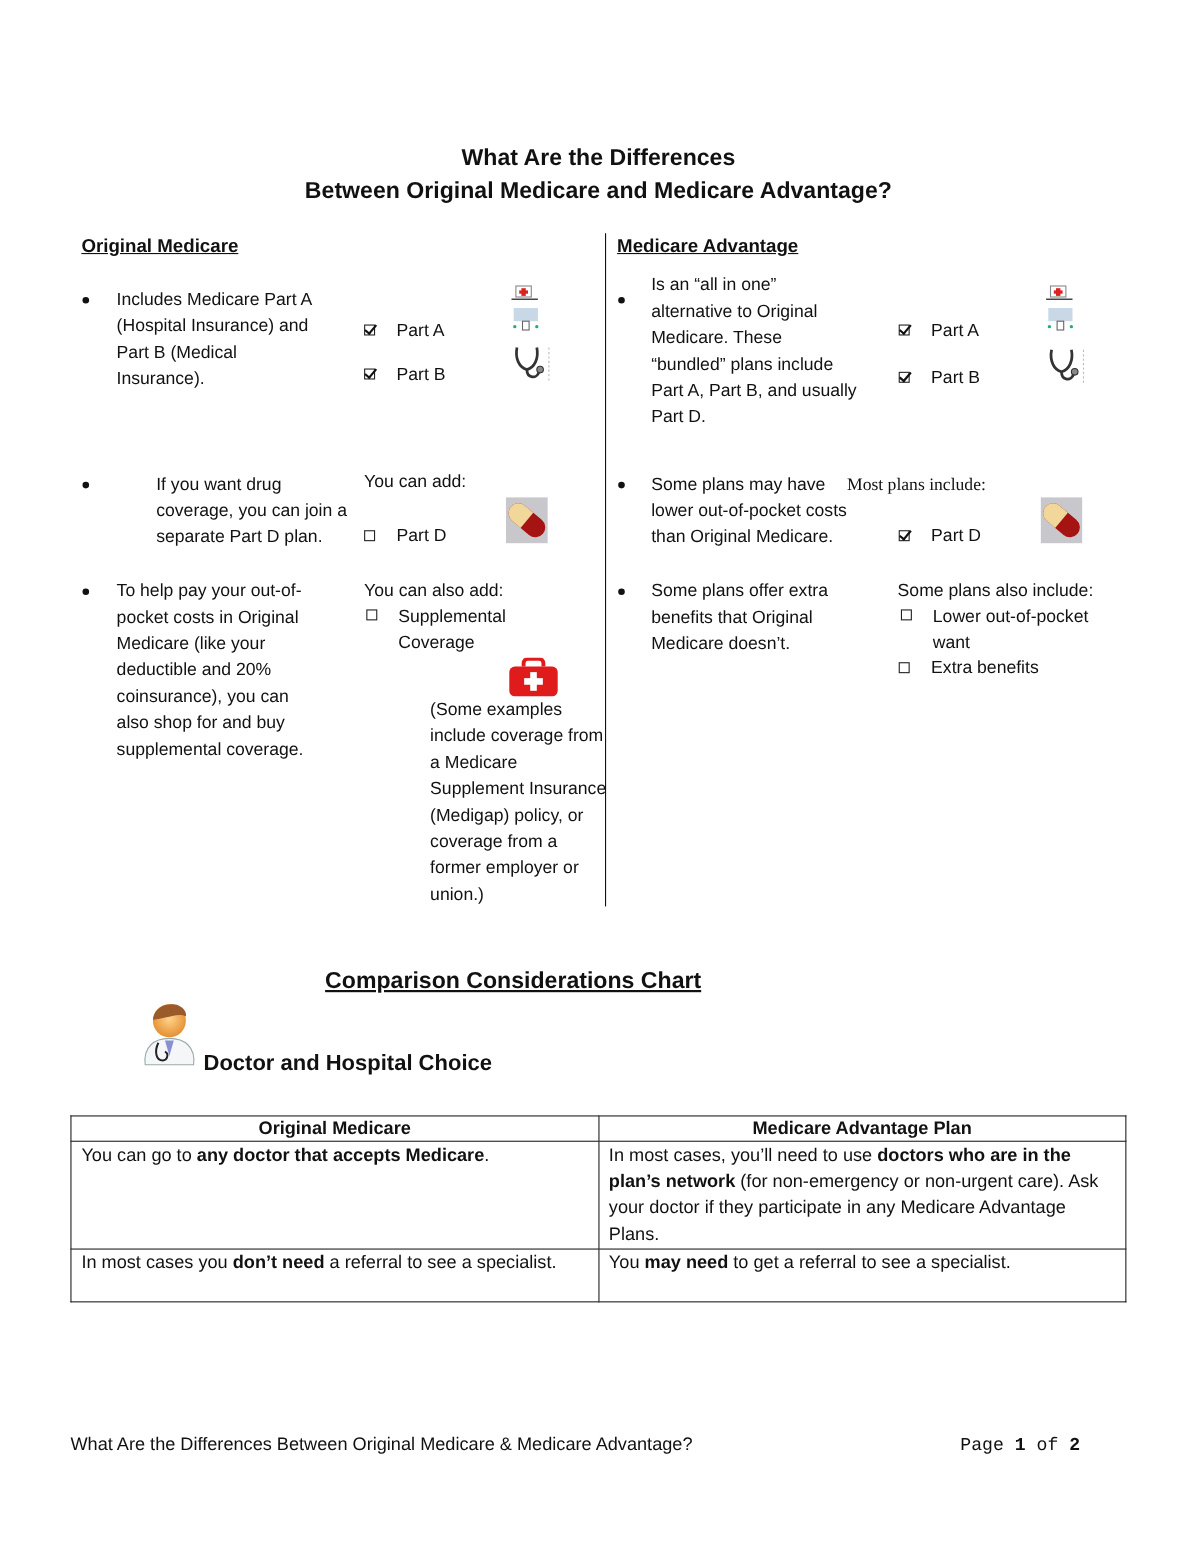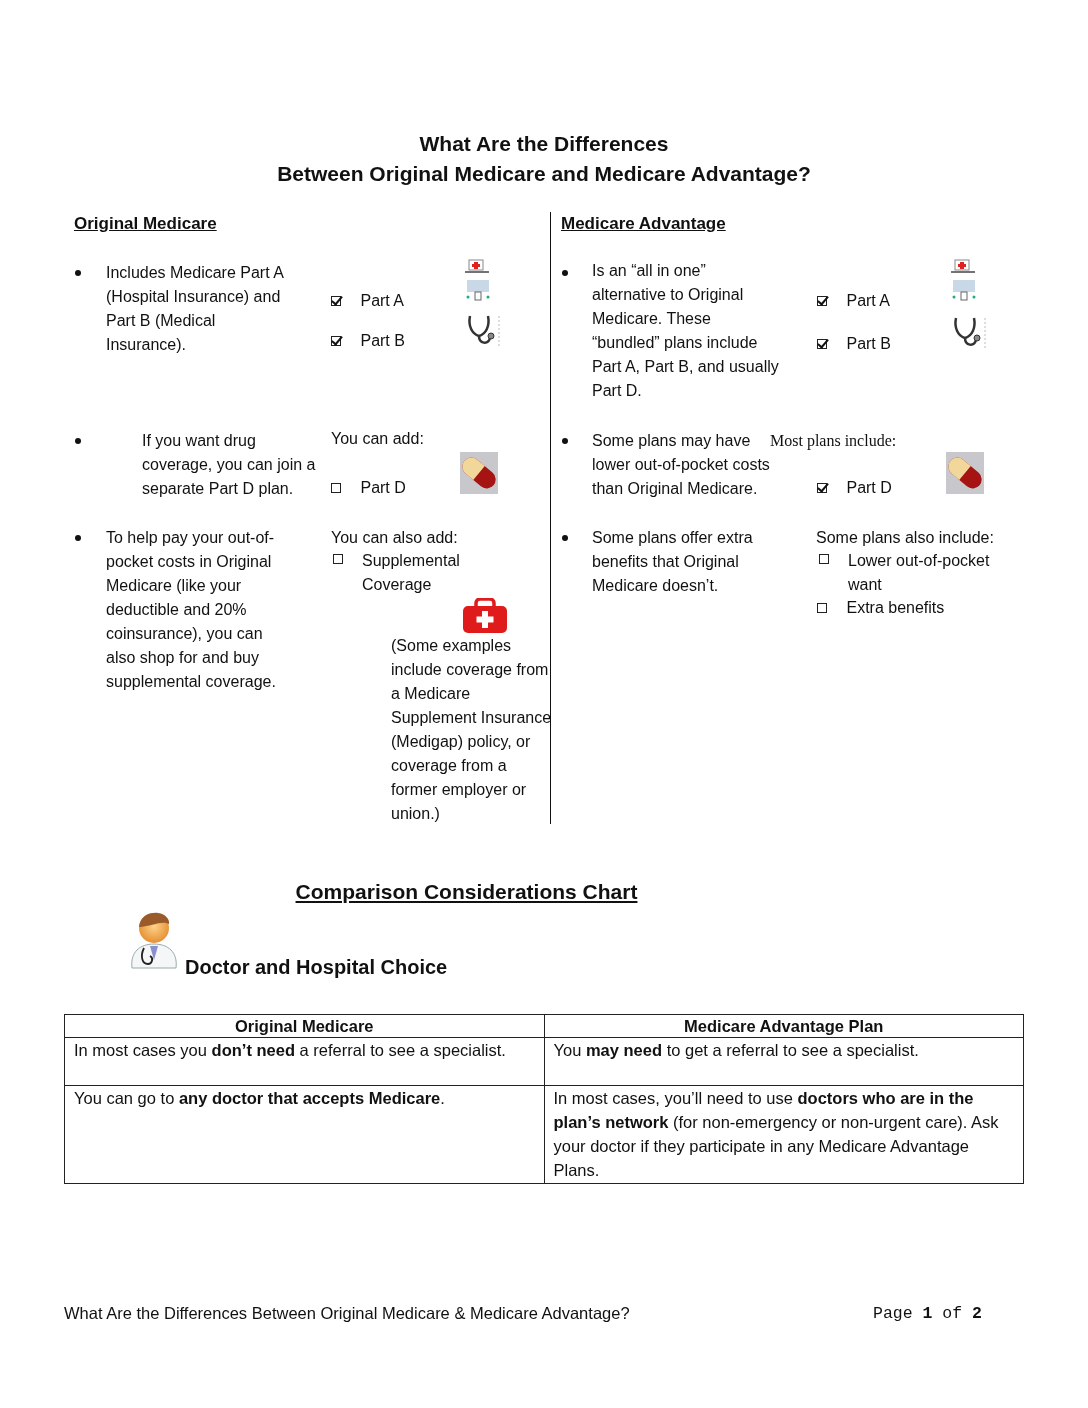--- a/index.html
+++ b/index.html
@@ -139,21 +139,21 @@
   <div>include coverage from</div>
   <div>a Medicare</div>
   <div>Supplement Insurance</div>
   <div>(Medigap) policy, or</div>
   <div>coverage from a</div>
   <div>former employer or</div>
   <div>union.)</div>
 </div>
 
 <div class="abs bullet-dot" style="left:562px; top:270px;"></div>
-<div class="abs body-text" style="left:592px; top:259px; width:220px;">
+<div class="abs body-text" style="left:592px; top:248px; width:220px;">
   <div>Is an “all in one”</div>
   <div>alternative to Original</div>
   <div>Medicare.  These</div>
   <div>“bundled” plans include</div>
   <div>Part A, Part B, and usually</div>
   <div>Part D.</div>
 </div>
 <div class="abs body-text" style="left:817px; top:289px;">
   <span class="checkbox checked"></span>
   <span style="margin-left:15px;">Part A</span>
@@ -235,25 +235,25 @@
 <div class="abs sub-head" style="left:185px; top:956px;">Doctor and Hospital Choice</div>
 
 <table class="cmp">
   <thead>
     <tr>
       <th>Original Medicare</th>
       <th>Medicare Advantage Plan</th>
     </tr>
   </thead>
   <tbody>
+    <tr style="height:98px;">
+      <td><span>You can go to </span><b>any doctor that accepts Medicare</b><span>.</span></td>
+      <td><span>In most cases, you’ll need to use </span><b>doctors who are in the plan’s network</b><span> (for non-emergency or non-urgent care). Ask your doctor if they participate in any Medicare Advantage Plans.</span></td>
+    </tr>
     <tr style="height:48px;">
       <td><span>In most cases you </span><b>don’t need</b><span> a referral to see a specialist.</span></td>
       <td><span>You </span><b>may need</b><span> to get a referral to see a specialist.</span></td>
     </tr>
-    <tr style="height:98px;">
-      <td><span>You can go to </span><b>any doctor that accepts Medicare</b><span>.</span></td>
-      <td><span>In most cases, you’ll need to use </span><b>doctors who are in the plan’s network</b><span> (for non-emergency or non-urgent care). Ask your doctor if they participate in any Medicare Advantage Plans.</span></td>
-    </tr>
   </tbody>
 </table>
 
 <div class="abs footer" style="left:64px; top:1304px;">What Are the Differences Between Original Medicare &amp; Medicare Advantage?</div>
 <div class="abs footer" style="left:873px; top:1304px;font-family:Liberation Mono, monospace;"><span>Page </span><b>1</b><span> of </span><b>2</b></div>
 
 </body></html>

